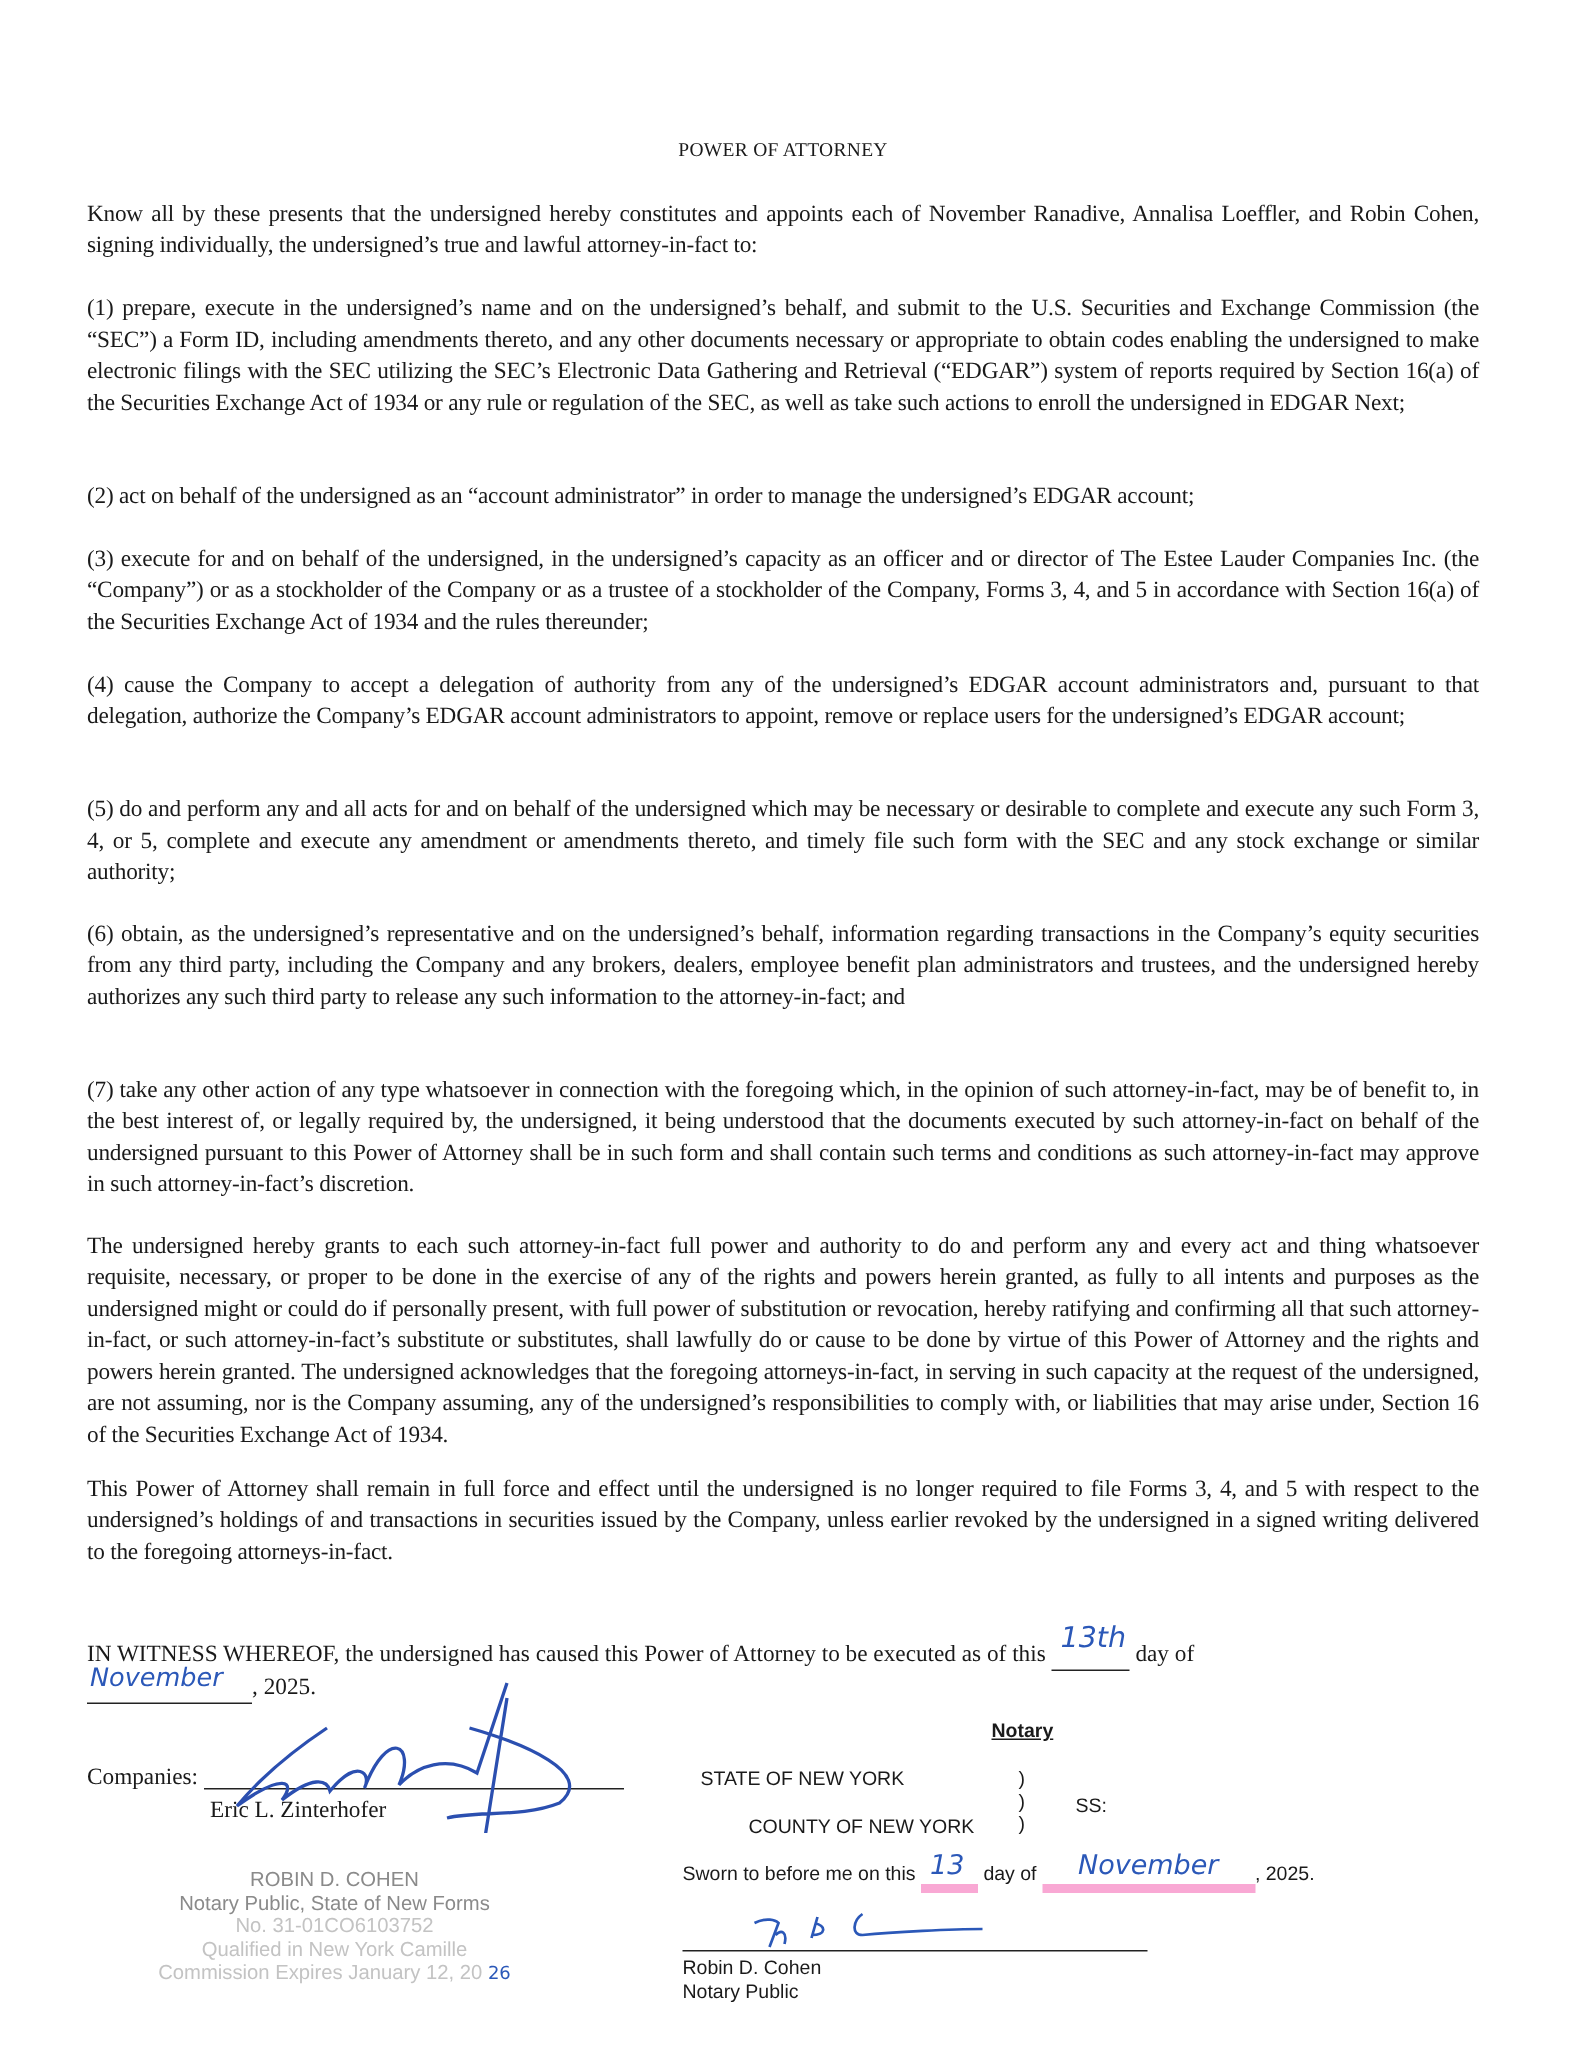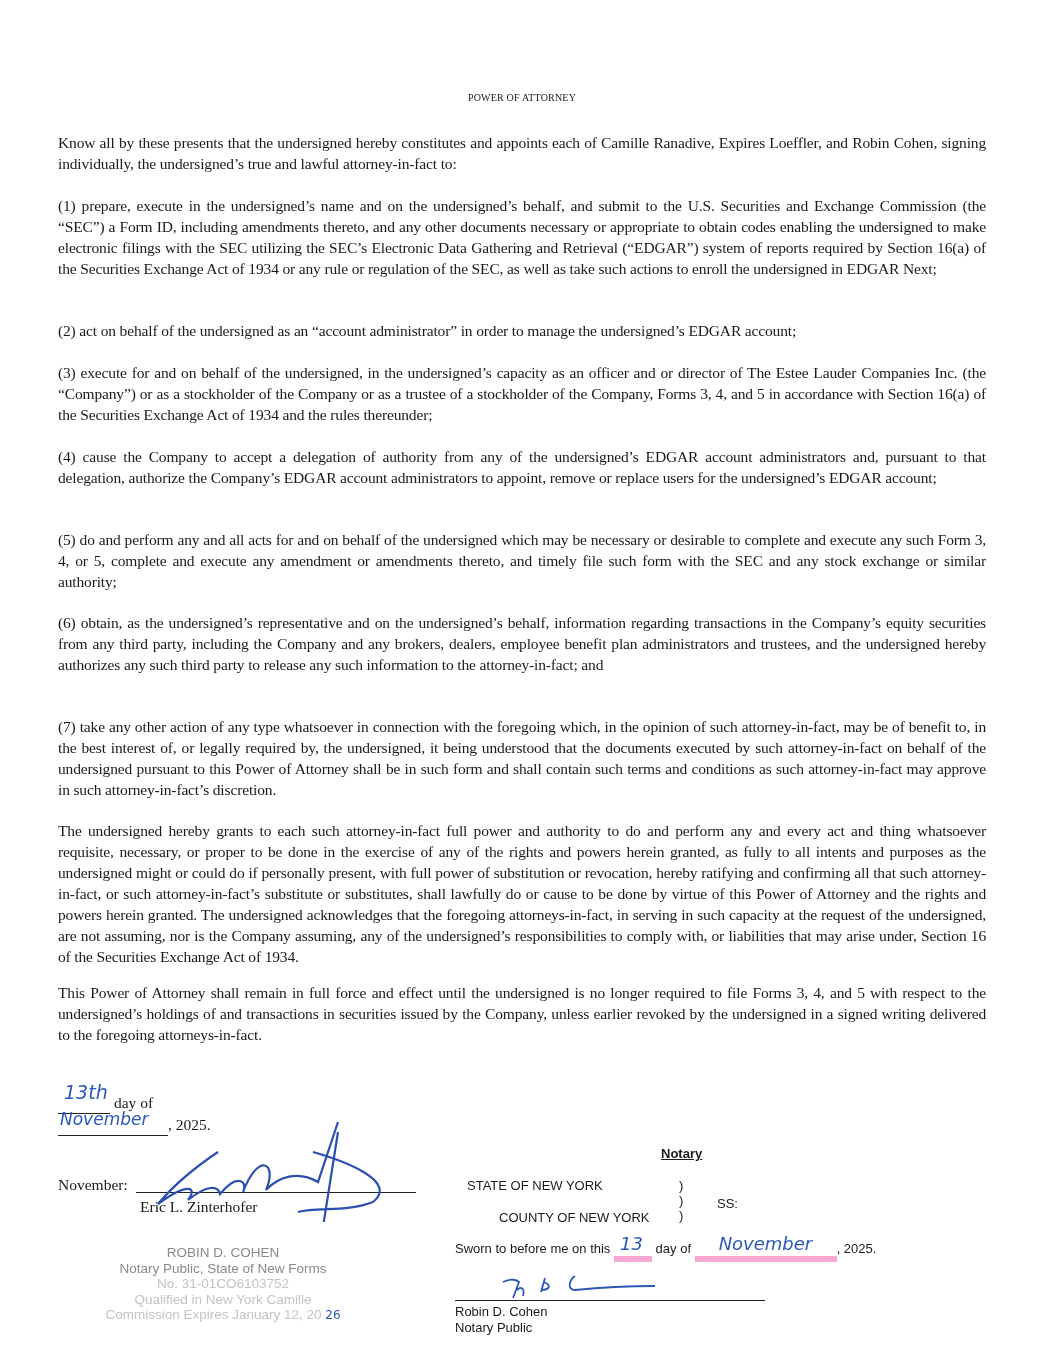--- a/index.html
+++ b/index.html
@@ -3,21 +3,21 @@
 <meta charset="utf-8">
 <style>
   html, body { margin: 0; padding: 0; background: #ffffff; }
   body {
     width: 1055px; height: 1365px; position: relative; overflow: hidden;
     font-family: "Liberation Serif", serif; color: #1a1a1a;
   }
   .page { position: absolute; left: 58px; top: 0; width: 928px; }
   .title {
     position: absolute; left: 0; width: 928px; top: 92px;
-    text-align: center; font-size: 10px; letter-spacing: 0.2px;
+    text-align: center; font-size: 13px; letter-spacing: 0.2px;
   }
   .para {
     position: absolute; left: 0; width: 928px;
     font-size: 15.5px; line-height: 21px; text-align: justify;
     letter-spacing: -0.15px;
   }
   .hand { font-family: "DejaVu Sans", sans-serif; color: #2b58b8; font-style: italic; }
   .witness { position: absolute; left: 0; width: 928px; top: 1092px; font-size: 15.5px; line-height: 21px; }
   .witness .blank { display: inline-block; border-bottom: 1px solid #222; position: relative; }
   .sig-label { position: absolute; left: 0; top: 1176px; font-size: 15.5px; }
@@ -42,37 +42,37 @@
   .n-sigline { position: absolute; left: 0; top: 160px; width: 310px; border-bottom: 1px solid #222; }
   .n-name { position: absolute; left: 0; top: 164px; line-height: 16px; }
   .n-sig-svg { position: absolute; left: 40px; top: 130px; }
 </style>
 </head>
 <body>
 
 <div class="page">
   <div class="title">POWER OF ATTORNEY</div>
 
-  <div class="para" style="top:132px">Know all by these presents that the undersigned hereby constitutes and appoints each of Camille Ranadive, Expires Loeffler, and Robin Cohen, signing individually, the undersigned’s true and lawful attorney-in-fact to:</div>
+  <div class="para" style="top:132px">Know all by these presents that the undersigned hereby constitutes and appoints each of November Ranadive, Annalisa Loeffler, and Robin Cohen, signing individually, the undersigned’s true and lawful attorney-in-fact to:</div>
   <div class="para" style="top:195px">(1) prepare, execute in the undersigned’s name and on the undersigned’s behalf, and submit to the U.S. Securities and Exchange Commission (the “SEC”) a Form ID, including amendments thereto, and any other documents necessary or appropriate to obtain codes enabling the undersigned to make electronic filings with the SEC utilizing the SEC’s Electronic Data Gathering and Retrieval (“EDGAR”) system of reports required by Section 16(a) of the Securities Exchange Act of 1934 or any rule or regulation of the SEC, as well as take such actions to enroll the undersigned in EDGAR Next;</div>
   <div class="para" style="top:320px">(2) act on behalf of the undersigned as an “account administrator” in order to manage the undersigned’s EDGAR account;</div>
   <div class="para" style="top:362px">(3) execute for and on behalf of the undersigned, in the undersigned’s capacity as an officer and or director of The Estee Lauder Companies Inc. (the “Company”) or as a stockholder of the Company or as a trustee of a stockholder of the Company, Forms 3, 4, and 5 in accordance with Section 16(a) of the Securities Exchange Act of 1934 and the rules thereunder;</div>
   <div class="para" style="top:446px">(4) cause the Company to accept a delegation of authority from any of the undersigned’s EDGAR account administrators and, pursuant to that delegation, authorize the Company’s EDGAR account administrators to appoint, remove or replace users for the undersigned’s EDGAR account;</div>
   <div class="para" style="top:529px">(5) do and perform any and all acts for and on behalf of the undersigned which may be necessary or desirable to complete and execute any such Form 3, 4, or 5, complete and execute any amendment or amendments thereto, and timely file such form with the SEC and any stock exchange or similar authority;</div>
   <div class="para" style="top:612px">(6) obtain, as the undersigned’s representative and on the undersigned’s behalf, information regarding transactions in the Company’s equity securities from any third party, including the Company and any brokers, dealers, employee benefit plan administrators and trustees, and the undersigned hereby authorizes any such third party to release any such information to the attorney-in-fact; and</div>
   <div class="para" style="top:716px">(7) take any other action of any type whatsoever in connection with the foregoing which, in the opinion of such attorney-in-fact, may be of benefit to, in the best interest of, or legally required by, the undersigned, it being understood that the documents executed by such attorney-in-fact on behalf of the undersigned pursuant to this Power of Attorney shall be in such form and shall contain such terms and conditions as such attorney-in-fact may approve in such attorney-in-fact’s discretion.</div>
   <div class="para" style="top:820px">The undersigned hereby grants to each such attorney-in-fact full power and authority to do and perform any and every act and thing whatsoever requisite, necessary, or proper to be done in the exercise of any of the rights and powers herein granted, as fully to all intents and purposes as the undersigned might or could do if personally present, with full power of substitution or revocation, hereby ratifying and confirming all that such attorney-in-fact, or such attorney-in-fact’s substitute or substitutes, shall lawfully do or cause to be done by virtue of this Power of Attorney and the rights and powers herein granted.  The undersigned acknowledges that the foregoing attorneys-in-fact, in serving in such capacity at the request of the undersigned, are not assuming, nor is the Company assuming, any of the undersigned’s responsibilities to comply with, or liabilities that may arise under, Section 16 of the Securities Exchange Act of 1934.</div>
   <div class="para" style="top:982px">This Power of Attorney shall remain in full force and effect until the undersigned is no longer required to file Forms 3, 4, and 5 with respect to the undersigned’s holdings of and transactions in securities issued by the Company, unless earlier revoked by the undersigned in a signed writing delivered to the foregoing attorneys-in-fact.</div>
 
   <div class="witness">
-    <span class="blank" style="width:52px"><span class="hand" style="position:absolute;left:6px;top:-10px;font-size:19px;">13th</span>&nbsp;</span><span> day of</span><br>
+    <span>IN WITNESS WHEREOF, the undersigned has caused this Power of Attorney to be executed as of this </span><span class="blank" style="width:52px"><span class="hand" style="position:absolute;left:6px;top:-10px;font-size:19px;">13th</span>&nbsp;</span><span> day of</span><br>
     <span class="blank" style="width:110px;text-align:left"><span class="hand" style="font-size:17px;position:absolute;left:2px;top:-5px;">November</span>&nbsp;</span><span>, 2025.</span>
   </div>
 
-  <div class="sig-label">November:</div>
+  <div class="sig-label">Companies:</div>
   <div class="sig-line"></div>
   <svg class="sig-svg" width="260" height="110">
     <path d="M70 40 C40 60 20 80 10 92 C40 70 50 75 40 88 C60 72 70 74 72 82 C90 60 100 70 95 80 C110 40 130 50 118 78 C130 65 150 58 170 70 L190 10 M165 40 C200 50 250 70 225 90 C200 100 170 95 150 100 M190 20 L175 115" fill="none" stroke="#2b4fb0" stroke-width="2.2"></path>
   </svg>
   <div class="sig-name">Eric L. Zinterhofer</div>
 
   <div class="stamp">
     <div>ROBIN D. COHEN</div>
     <div>Notary Public, State of New Forms</div>
     <div class="faint">No. 31-01CO6103752</div>

